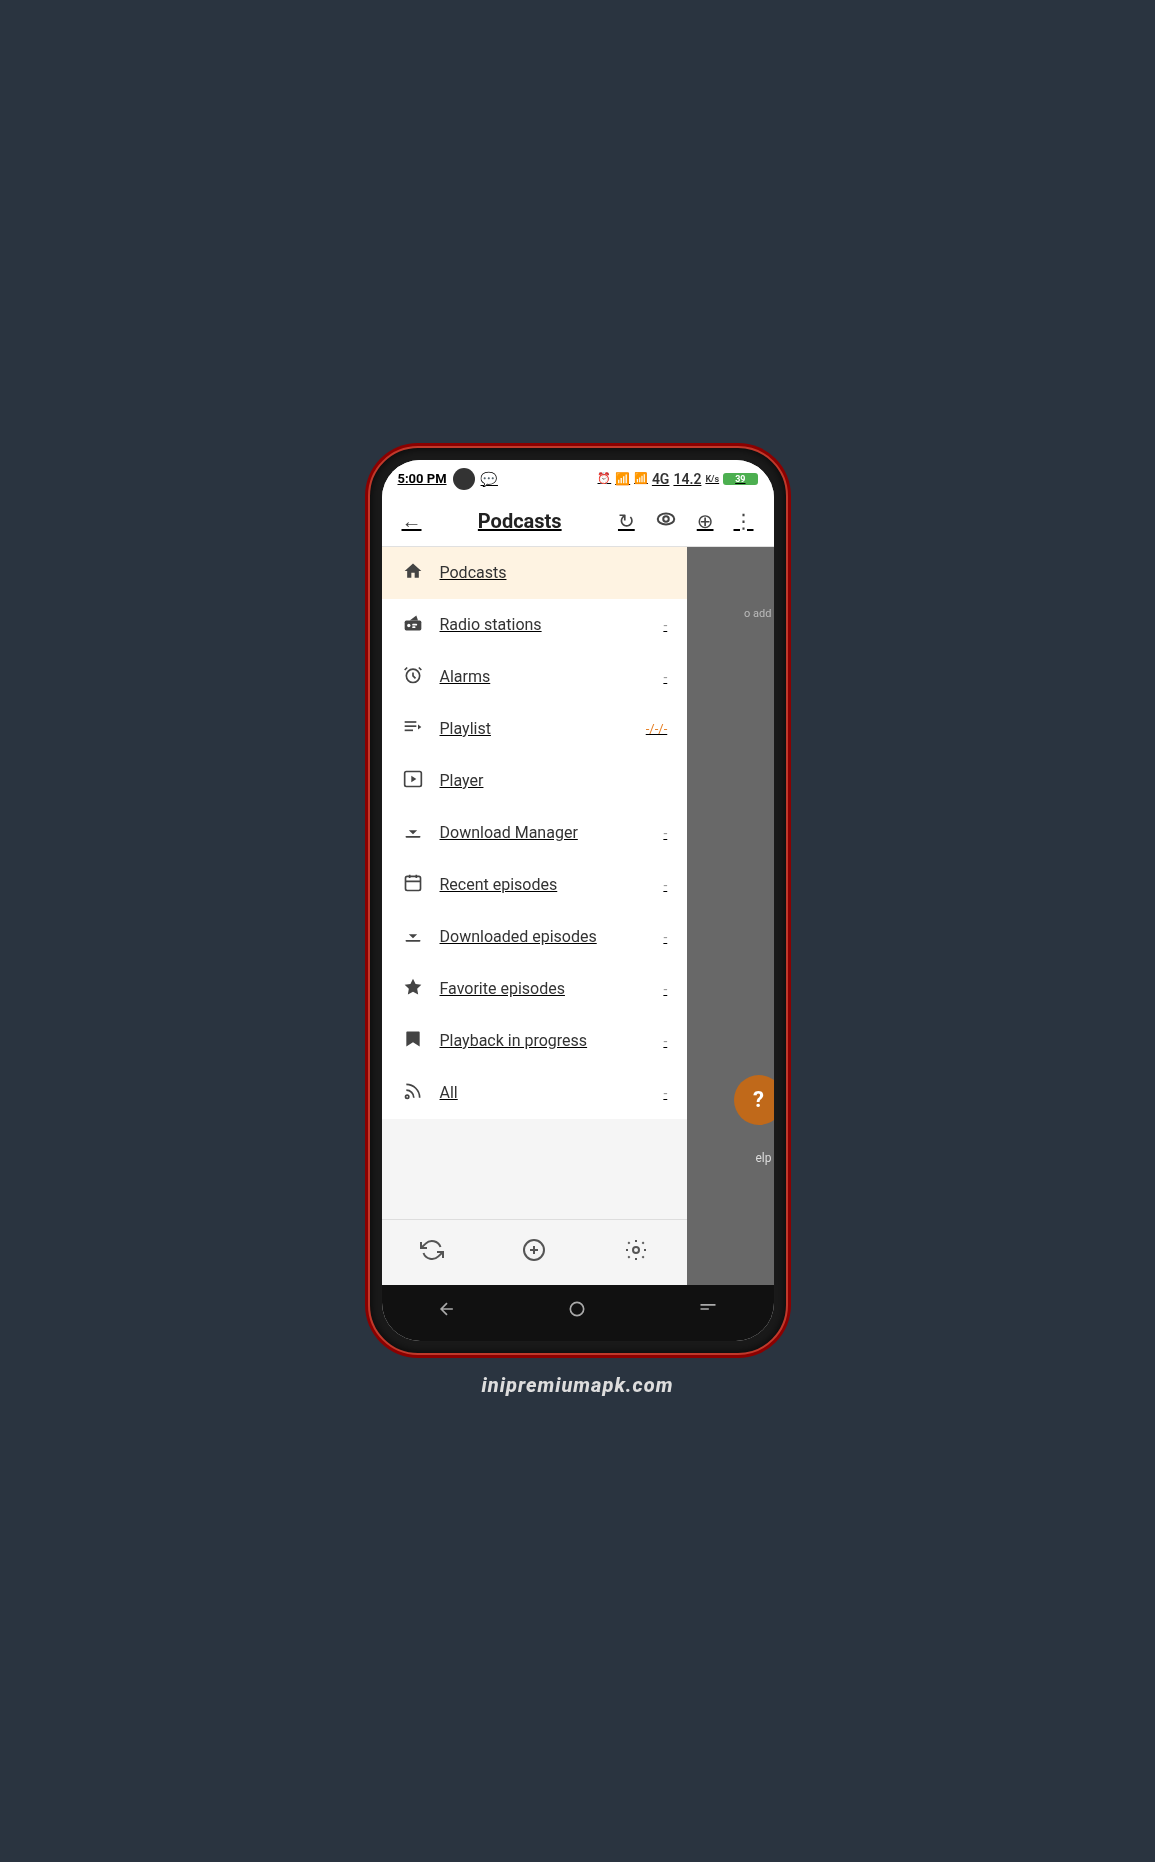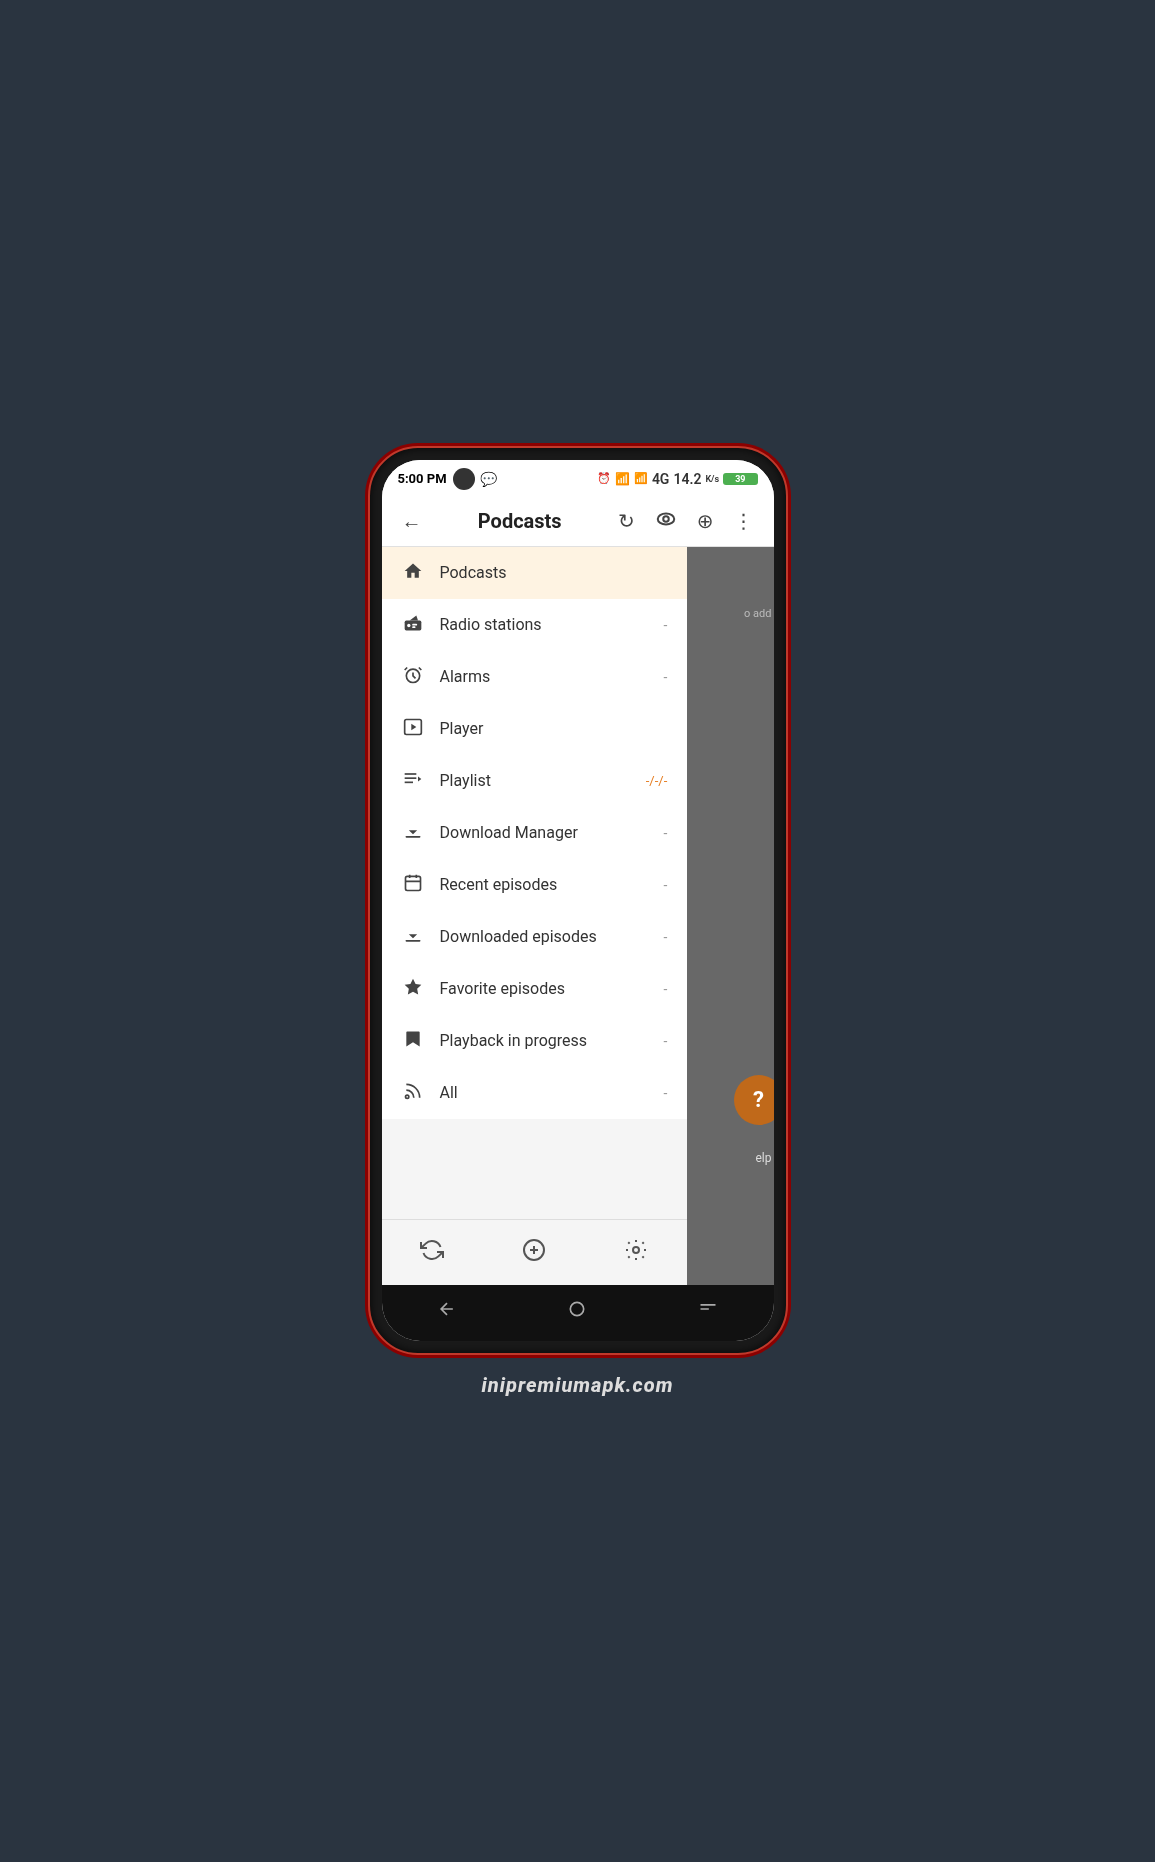--- a/index.html
+++ b/index.html
@@ -16,20 +16,21 @@
     }
 
     .phone-outer {
       width: 420px;
       background: #1a1a1a;
       border-radius: 50px;
       padding: 12px;
       border: 2px solid #c0392b;
       box-shadow: 0 0 0 3px #8b0000, inset 0 0 10px rgba(0,0,0,0.8);
       position: relative;
+      text-decoration: underline;
     }
 
     .phone-screen {
       background: #f0f0f0;
       border-radius: 38px;
       overflow: hidden;
       position: relative;
     }
 
     
@@ -320,39 +321,39 @@
               <path d="M12 9v4l3 3"></path>
               <path d="M5 3l-3 3M19 3l3 3"></path>
             </svg>
           </span>
           <span class="drawer-item-label">Alarms</span>
           <span class="drawer-item-badge">-</span>
         </div>
 
         <div class="drawer-item">
           <span class="drawer-item-icon">
-            <svg width="20" height="20" viewBox="0 0 24 24" fill="none" stroke="#444" stroke-width="2">
-              <rect x="2" y="3" width="20" height="18" rx="2"></rect>
-              <polygon points="10,8 16,12 10,16" fill="#444" stroke="none"></polygon>
-            </svg>
-          </span>
-          <span class="drawer-item-label">Player</span>
-        </div>
-
-        <div class="drawer-item">
-          <span class="drawer-item-icon">
             <svg width="20" height="20" viewBox="0 0 24 24" fill="#444">
               <rect x="2" y="5" width="14" height="2"></rect>
               <rect x="2" y="10" width="14" height="2"></rect>
               <rect x="2" y="15" width="10" height="2"></rect>
               <polygon points="18,9 22,12 18,15" fill="#444"></polygon>
             </svg>
           </span>
           <span class="drawer-item-label">Playlist</span>
           <span class="drawer-item-badge orange">-/-/-</span>
+        </div>
+
+        <div class="drawer-item">
+          <span class="drawer-item-icon">
+            <svg width="20" height="20" viewBox="0 0 24 24" fill="none" stroke="#444" stroke-width="2">
+              <rect x="2" y="3" width="20" height="18" rx="2"></rect>
+              <polygon points="10,8 16,12 10,16" fill="#444" stroke="none"></polygon>
+            </svg>
+          </span>
+          <span class="drawer-item-label">Player</span>
         </div>
 
         <div class="drawer-item">
           <span class="drawer-item-icon">
             <svg width="20" height="20" viewBox="0 0 24 24" fill="#444">
               <path d="M12 3v12M7 11l5 5 5-5"></path>
               <rect x="3" y="18" width="18" height="2" rx="1"></rect>
             </svg>
           </span>
           <span class="drawer-item-label">Download Manager</span>

